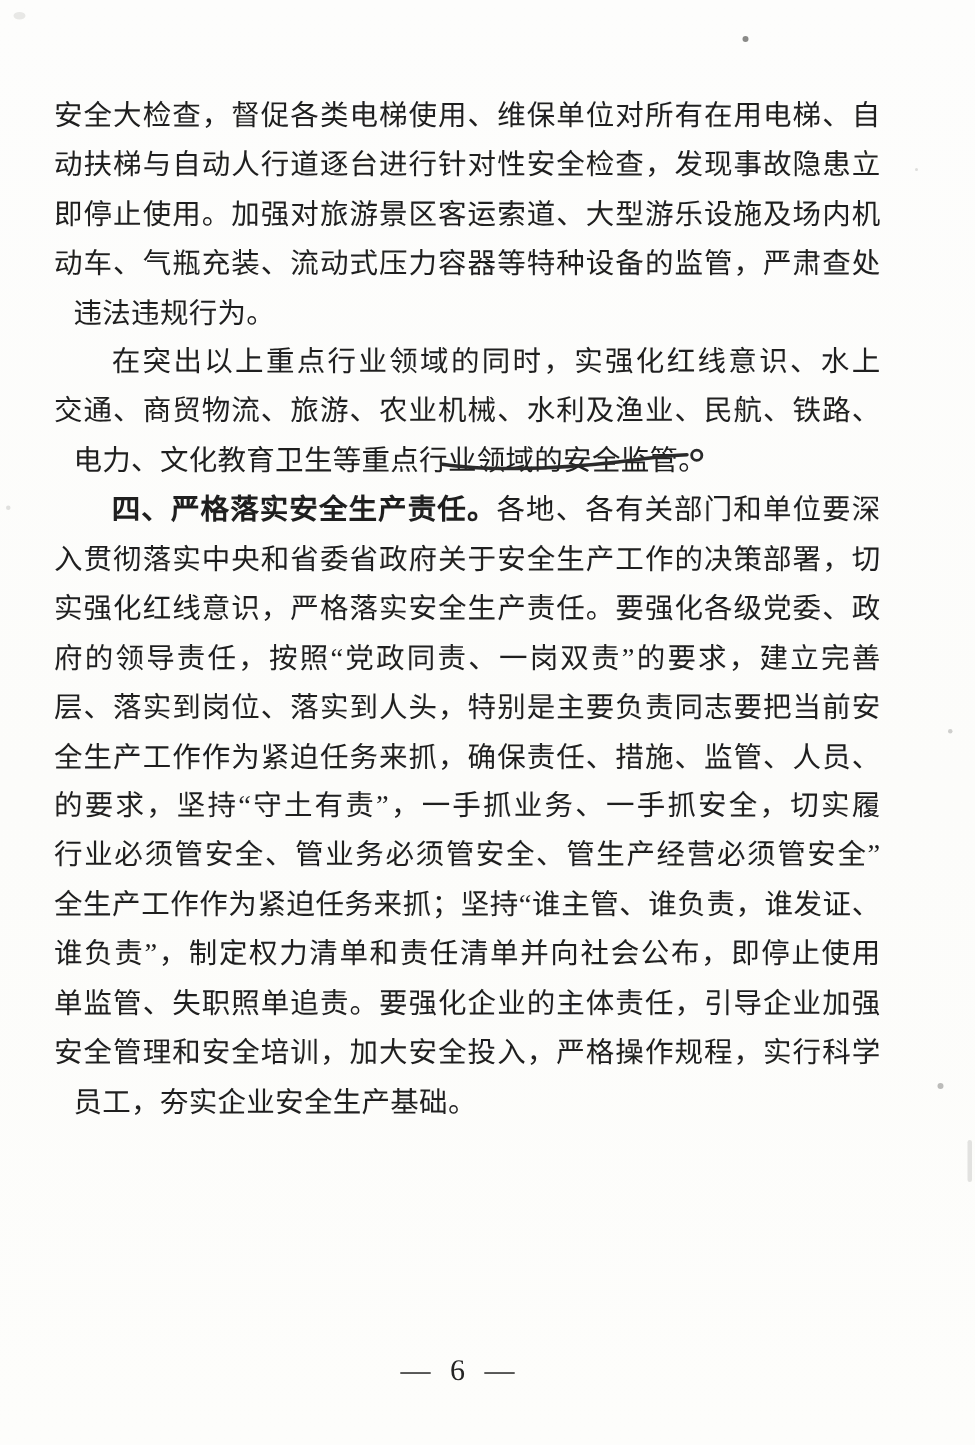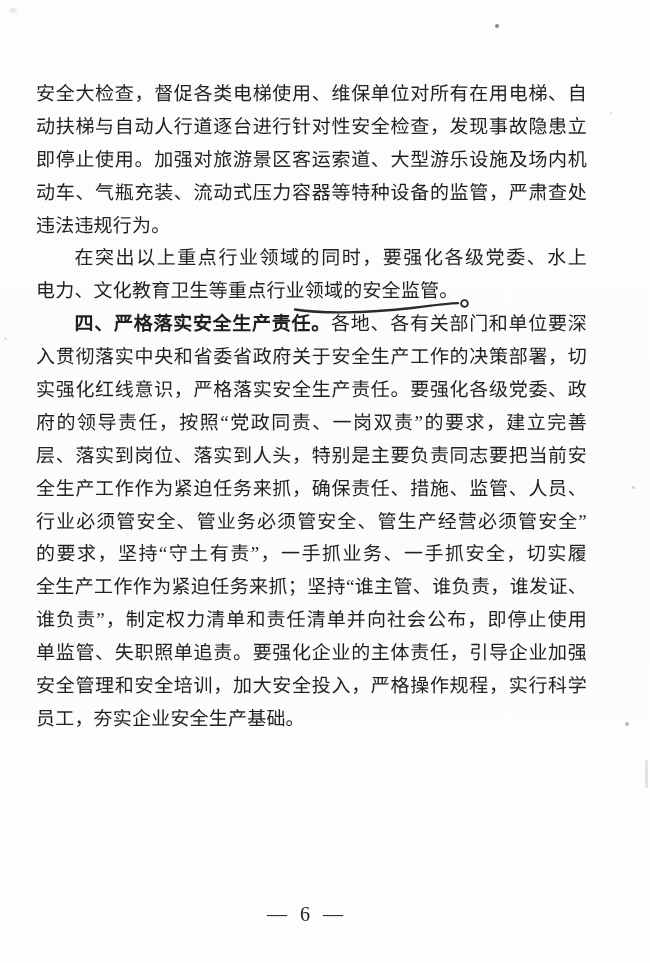--- a/index.html
+++ b/index.html
@@ -17,35 +17,36 @@
   }
   
   .paper {
     position: absolute;
     inset: 0;
     background: linear-gradient(180deg, #fdfdfc 0%, #fcfcfa 55%, #fdfdfb 100%);
   }
   .body-text {
     position: absolute;
     left: 36px;
-    top: 78px;
+    top: 62px;
     width: 551px;
   }
   .line {
     font-size: 19px;
     height: 32.9px;
     line-height: 32.9px;
     text-align: justify;
     text-align-last: justify;
     text-justify: inter-character;
     letter-spacing: 0.2px;
     white-space: normal;
   }
   .line.last {
     text-align-last: left;
+    margin-left: 13px;
   }
   .line.indent {
     text-indent: 38.5px;
   }
   .heading {
     font-weight: 700;
     font-family: Liberation Serif, serif;
   }
   .footer {
     position: absolute;
@@ -87,31 +88,32 @@
 <div class="paper"></div>
 
 <div class="body-text">
 
   <div class="line">安全大检查，督促各类电梯使用、维保单位对所有在用电梯、自</div>
   <div class="line">动扶梯与自动人行道逐台进行针对性安全检查，发现事故隐患立</div>
   <div class="line">即停止使用。加强对旅游景区客运索道、大型游乐设施及场内机</div>
   <div class="line">动车、气瓶充装、流动式压力容器等特种设备的监管，严肃查处</div>
   <div class="line last">违法违规行为。</div>
 
-  <div class="line indent">在突出以上重点行业领域的同时，要强化各级党委、水上</div>
+  <div class="line indent">在突出以上重点行业领域的同时，实强化红线意识、水上</div>
+  <div class="line">交通、商贸物流、旅游、农业机械、水利及渔业、民航、铁路、</div>
   <div class="line last">电力、文化教育卫生等重点行业领域的安全监管。</div>
 
   <div class="line indent"><span class="heading">四、严格落实安全生产责任。</span><span>各地、各有关部门和单位要深</span></div>
   <div class="line">入贯彻落实中央和省委省政府关于安全生产工作的决策部署，切</div>
   <div class="line">实强化红线意识，严格落实安全生产责任。要强化各级党委、政</div>
   <div class="line">府的领导责任，按照“党政同责、一岗双责”的要求，建立完善</div>
   <div class="line">层、落实到岗位、落实到人头，特别是主要负责同志要把当前安</div>
   <div class="line">全生产工作作为紧迫任务来抓，确保责任、措施、监管、人员、</div>
+  <div class="line">的要求，坚持“守土有责”，一手抓业务、一手抓安全，切实履</div>
   <div class="line">行业必须管安全、管业务必须管安全、管生产经营必须管安全”</div>
-  <div class="line">的要求，坚持“守土有责”，一手抓业务、一手抓安全，切实履</div>
   <div class="line">全生产工作作为紧迫任务来抓；坚持“谁主管、谁负责，谁发证、</div>
   <div class="line">谁负责”，制定权力清单和责任清单并向社会公布，即停止使用</div>
   <div class="line">单监管、失职照单追责。要强化企业的主体责任，引导企业加强</div>
   <div class="line">安全管理和安全培训，加大安全投入，严格操作规程，实行科学</div>
   <div class="line last">员工，夯实企业安全生产基础。</div>
 </div>
 
 <svg class="pen-underline" viewBox="0 0 186 22" xmlns="http://www.w3.org/2000/svg">
   <path d="M3,13.5 C28,17.5 72,17.5 120,12 C142,9.2 158,7.2 166,7.2" fill="none" stroke="#2b2b2b" stroke-width="2.3" stroke-linecap="round"></path>
   <circle cx="172.5" cy="7.5" r="3.4" fill="none" stroke="#2b2b2b" stroke-width="1.9"></circle>

